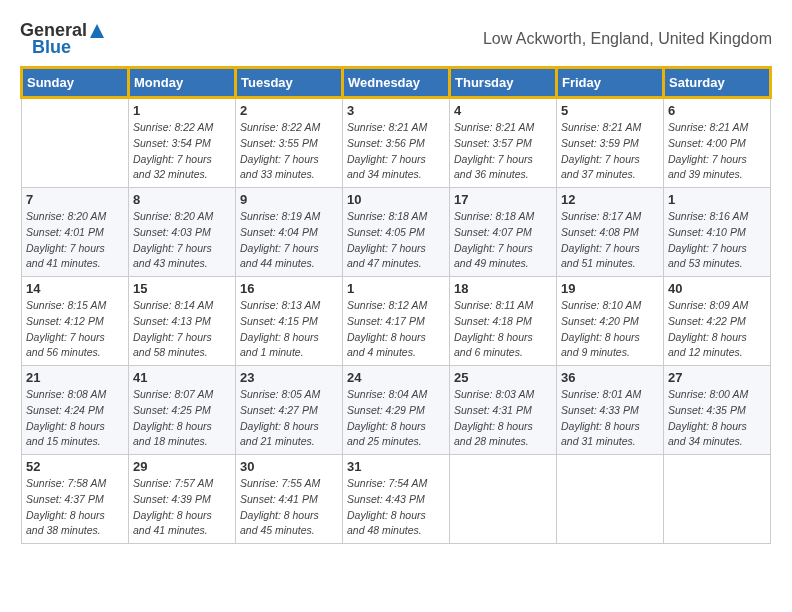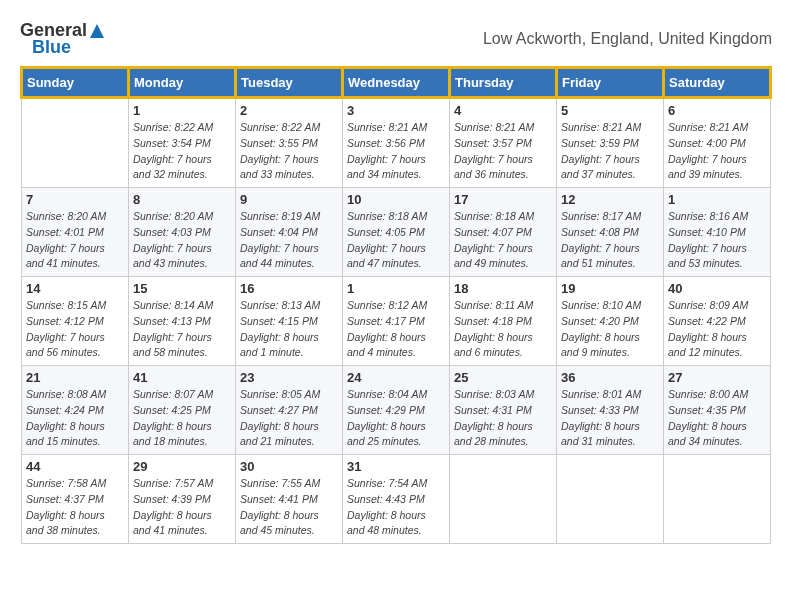--- a/index.html
+++ b/index.html
@@ -218,21 +218,21 @@
           <span class="day-number">36</span>
           <div class="day-info">Sunrise: 8:01 AM<br>Sunset: 4:33 PM<br>Daylight: 8 hours<br>and 31 minutes.</div>
         </td>
         <td>
           <span class="day-number">27</span>
           <div class="day-info">Sunrise: 8:00 AM<br>Sunset: 4:35 PM<br>Daylight: 8 hours<br>and 34 minutes.</div>
         </td>
       </tr>
       <tr>
         <td>
-          <span class="day-number">44</span>
+          <span class="day-number">52</span>
           <div class="day-info">Sunrise: 7:58 AM<br>Sunset: 4:37 PM<br>Daylight: 8 hours<br>and 38 minutes.</div>
         </td>
         <td>
           <span class="day-number">29</span>
           <div class="day-info">Sunrise: 7:57 AM<br>Sunset: 4:39 PM<br>Daylight: 8 hours<br>and 41 minutes.</div>
         </td>
         <td>
           <span class="day-number">30</span>
           <div class="day-info">Sunrise: 7:55 AM<br>Sunset: 4:41 PM<br>Daylight: 8 hours<br>and 45 minutes.</div>
         </td>

